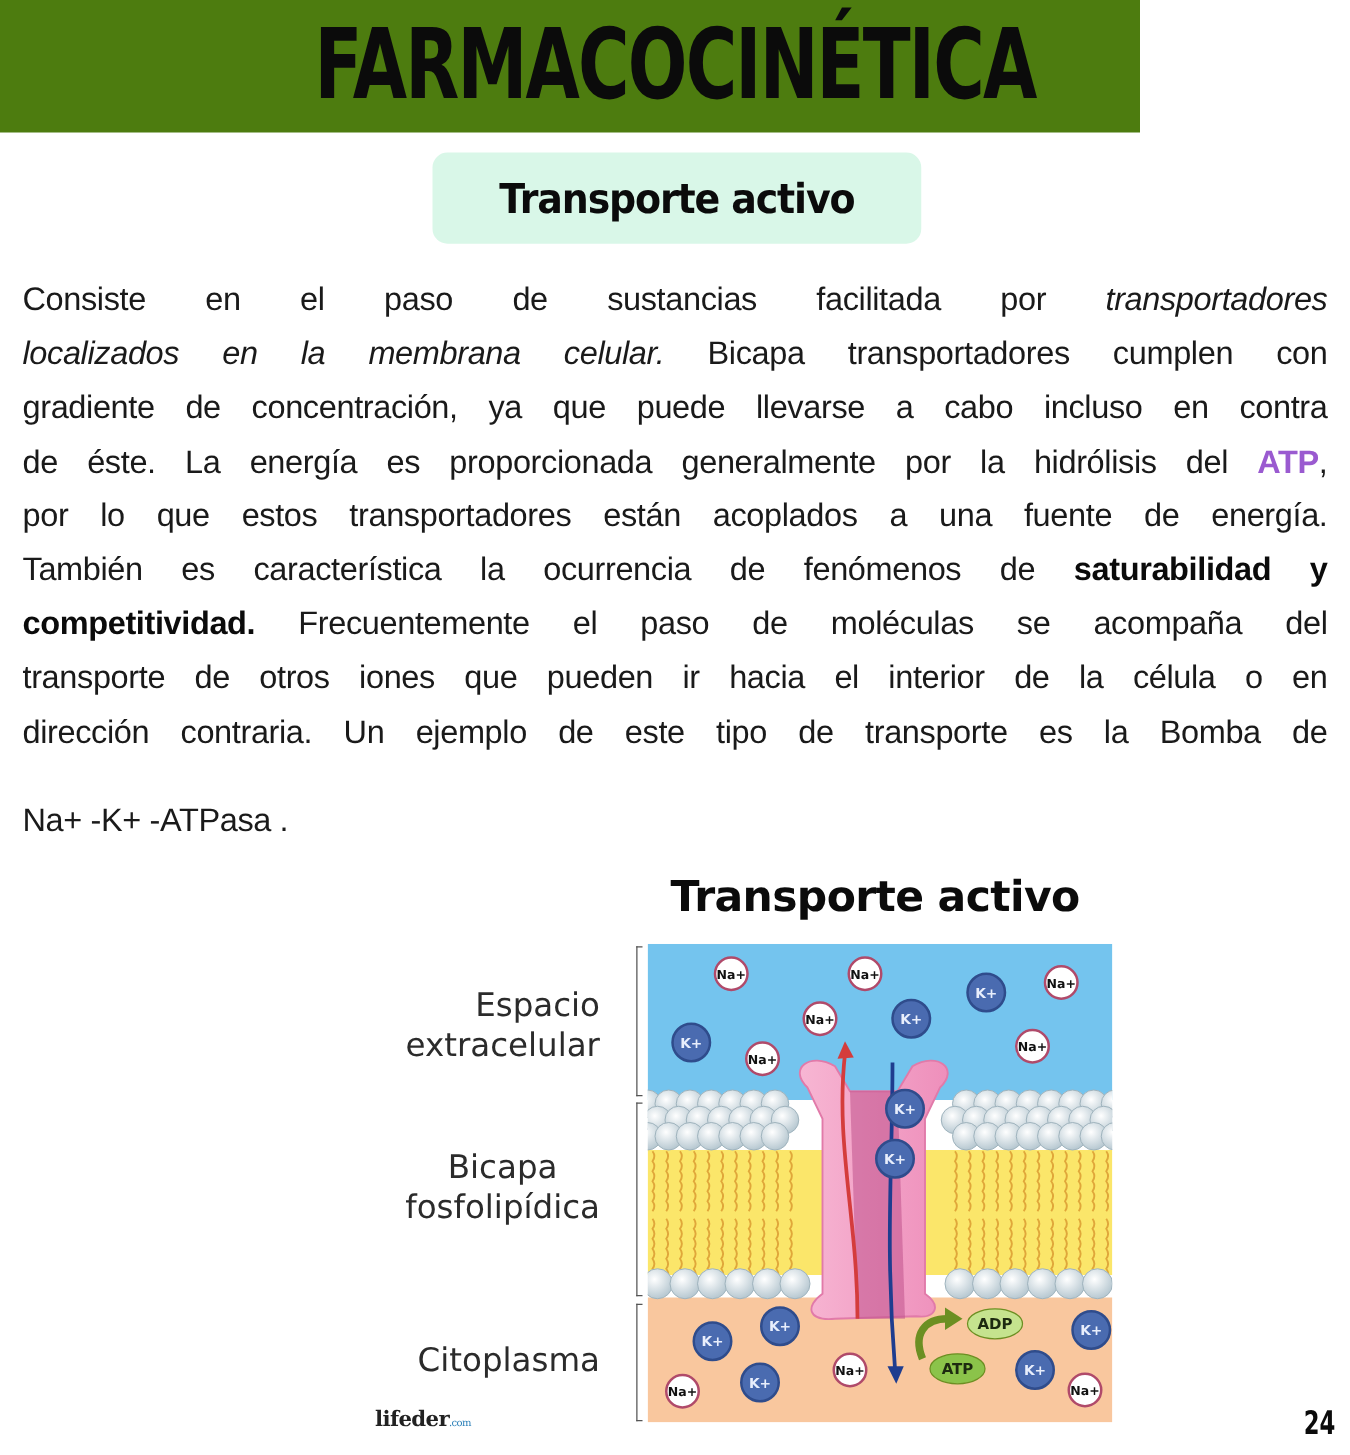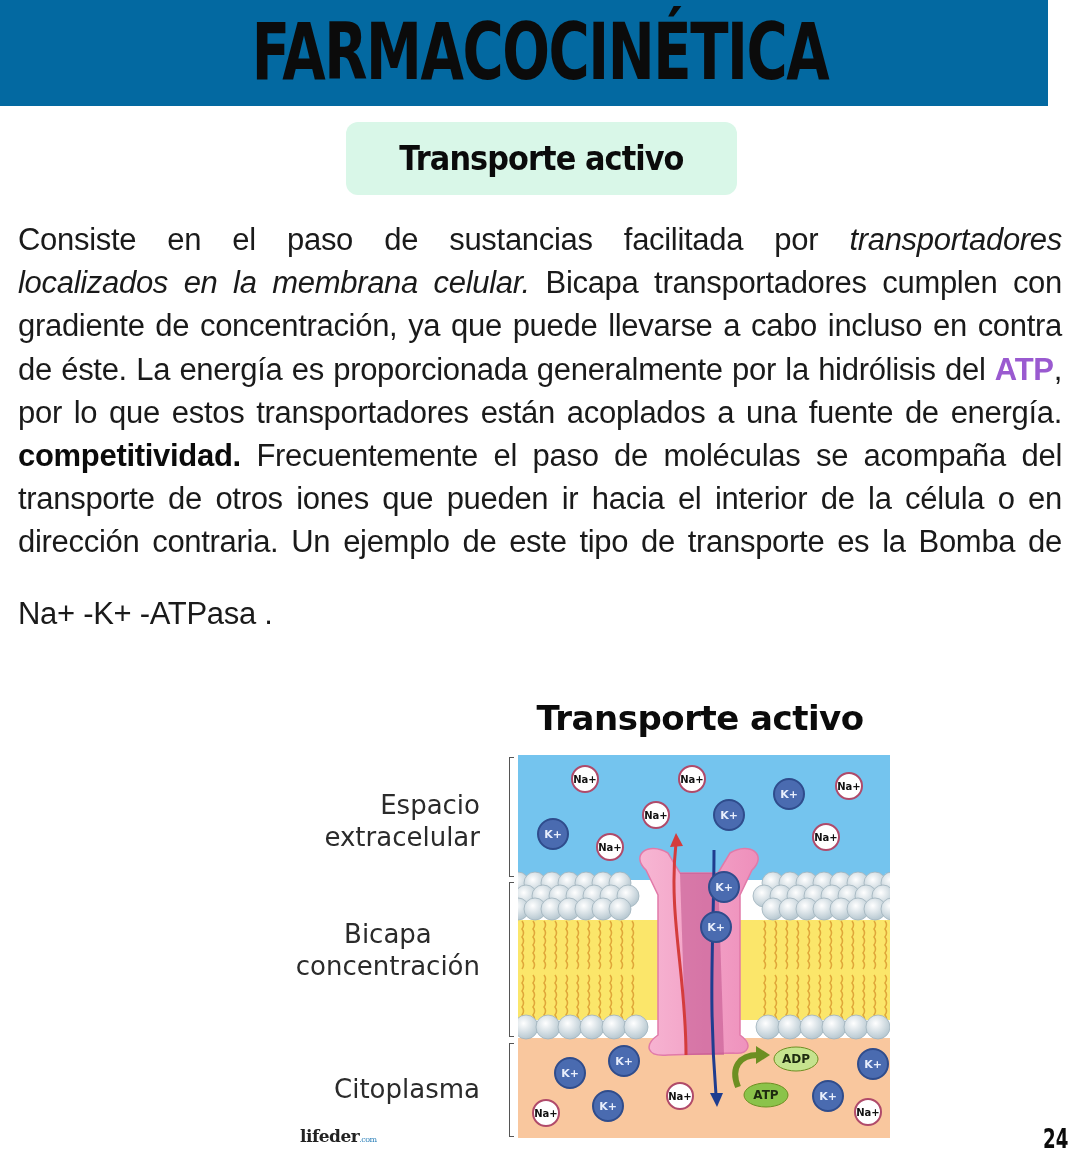--- a/index.html
+++ b/index.html
@@ -1,26 +1,26 @@
 <!DOCTYPE html>
 <html><head>
 <meta charset="utf-8">
 <style>
   html, body { margin:0; padding:0; }
   body { width:1080px; height:1164px; background:#ffffff; position:relative; overflow:hidden;
          font-family:"Liberation Sans", sans-serif; color:#111; }
-  .header { position:absolute; left:0; top:0; width:1048px; height:106px; background:#0369a1; }
+  .header { position:absolute; left:0; top:0; width:912px; height:106px; background:#4d7c0f; }
   .header-title { position:absolute; left:0; top:6px; width:1080px; text-align:center;
     font-family:"DejaVu Sans", sans-serif; font-weight:bold; font-size:78px; letter-spacing:-2px;
     transform:scaleX(0.72); transform-origin:540px 0; color:#0b0b0b; line-height:92px; }
   .pill { position:absolute; left:346px; top:122px; width:391px; height:73px; background:#d9f7e8;
     border-radius:12px; display:flex; align-items:center; justify-content:center; }
   .pill-label { font-family:"DejaVu Sans", sans-serif; font-weight:bold; font-size:33px; letter-spacing:-1px;
     transform:scaleX(0.92); color:#0b0b0b; }
-  .para { position:absolute; left:18px; top:218px; width:1044px; font-size:31px; line-height:43.2px;
+  .para { position:absolute; left:18px; top:218px; width:1044px; font-size:26px; line-height:43.2px;
     text-align:justify; color:#1a1a1a; letter-spacing:-0.3px; }
   .para .line { display:block; text-align:justify; text-align-last:justify; white-space:nowrap; height:43.2px; }
   .para .line.last { text-align-last:left;margin-top:28px; }
   .para em { font-style:italic; }
   .para b { font-weight:bold; color:#0b0b0b; }
   .para .atp { color:#9a5ad0; font-weight:bold; }
   .diag-title { position:absolute; left:500px; top:698px; width:400px; text-align:center;
     font-family:"DejaVu Sans", sans-serif; font-weight:bold; font-size:34px; color:#0b0b0b; letter-spacing:-0.5px; }
   .diag-label { position:absolute; right:600px; text-align:center; font-family:"DejaVu Sans", sans-serif;
     font-size:26px; line-height:32px; color:#2b2b2b; }
@@ -44,35 +44,36 @@
 <div class="pill">
   <span class="pill-label">Transporte activo</span>
 </div>
 
 <div class="para" id="para">
     <span class="line"><span>Consiste en el paso de sustancias facilitada por </span><em>transportadores</em></span>
     <span class="line"><em>localizados en la membrana celular.</em><span> Bicapa transportadores cumplen con</span></span>
     <span class="line"><span>gradiente de concentración, ya que puede llevarse a cabo incluso en contra</span></span>
     <span class="line"><span>de éste. La energía es proporcionada generalmente por la hidrólisis del </span><span class="atp">ATP</span><span>,</span></span>
     <span class="line"><span>por lo que estos transportadores están acoplados a una fuente de energía.</span></span>
+    <span class="line"><span>También es característica la ocurrencia de fenómenos de </span><b>saturabilidad y</b></span>
     <span class="line"><b>competitividad.</b><span> Frecuentemente el paso de moléculas se acompaña del</span></span>
     <span class="line"><span>transporte de otros iones que pueden ir hacia el interior de la célula o en</span></span>
     <span class="line"><span>dirección contraria. Un ejemplo de este tipo de transporte es la Bomba de</span></span>
     <span class="line last"><span>Na+ -K+ -ATPasa .</span></span>
   </div>
 
 <div class="diag-title">Transporte activo</div>
 
 <div class="diag-label" style="top:789px;text-align:right;">
   <div>Espacio</div>
   <div>extracelular</div>
 </div>
 <div class="diag-label" style="top:918px;">
   <div>Bicapa</div>
-  <div>concentración</div>
+  <div>fosfolipídica</div>
 </div>
 <div class="diag-label" style="top:1073px;">
   <div>Citoplasma</div>
 </div>
 
 <div class="bracket" style="top:757px;height:120px;"></div>
 <div class="bracket" style="top:882px;height:155px;"></div>
 <div class="bracket" style="top:1043px;height:94px;"></div>
 
 <div class="diagram">

